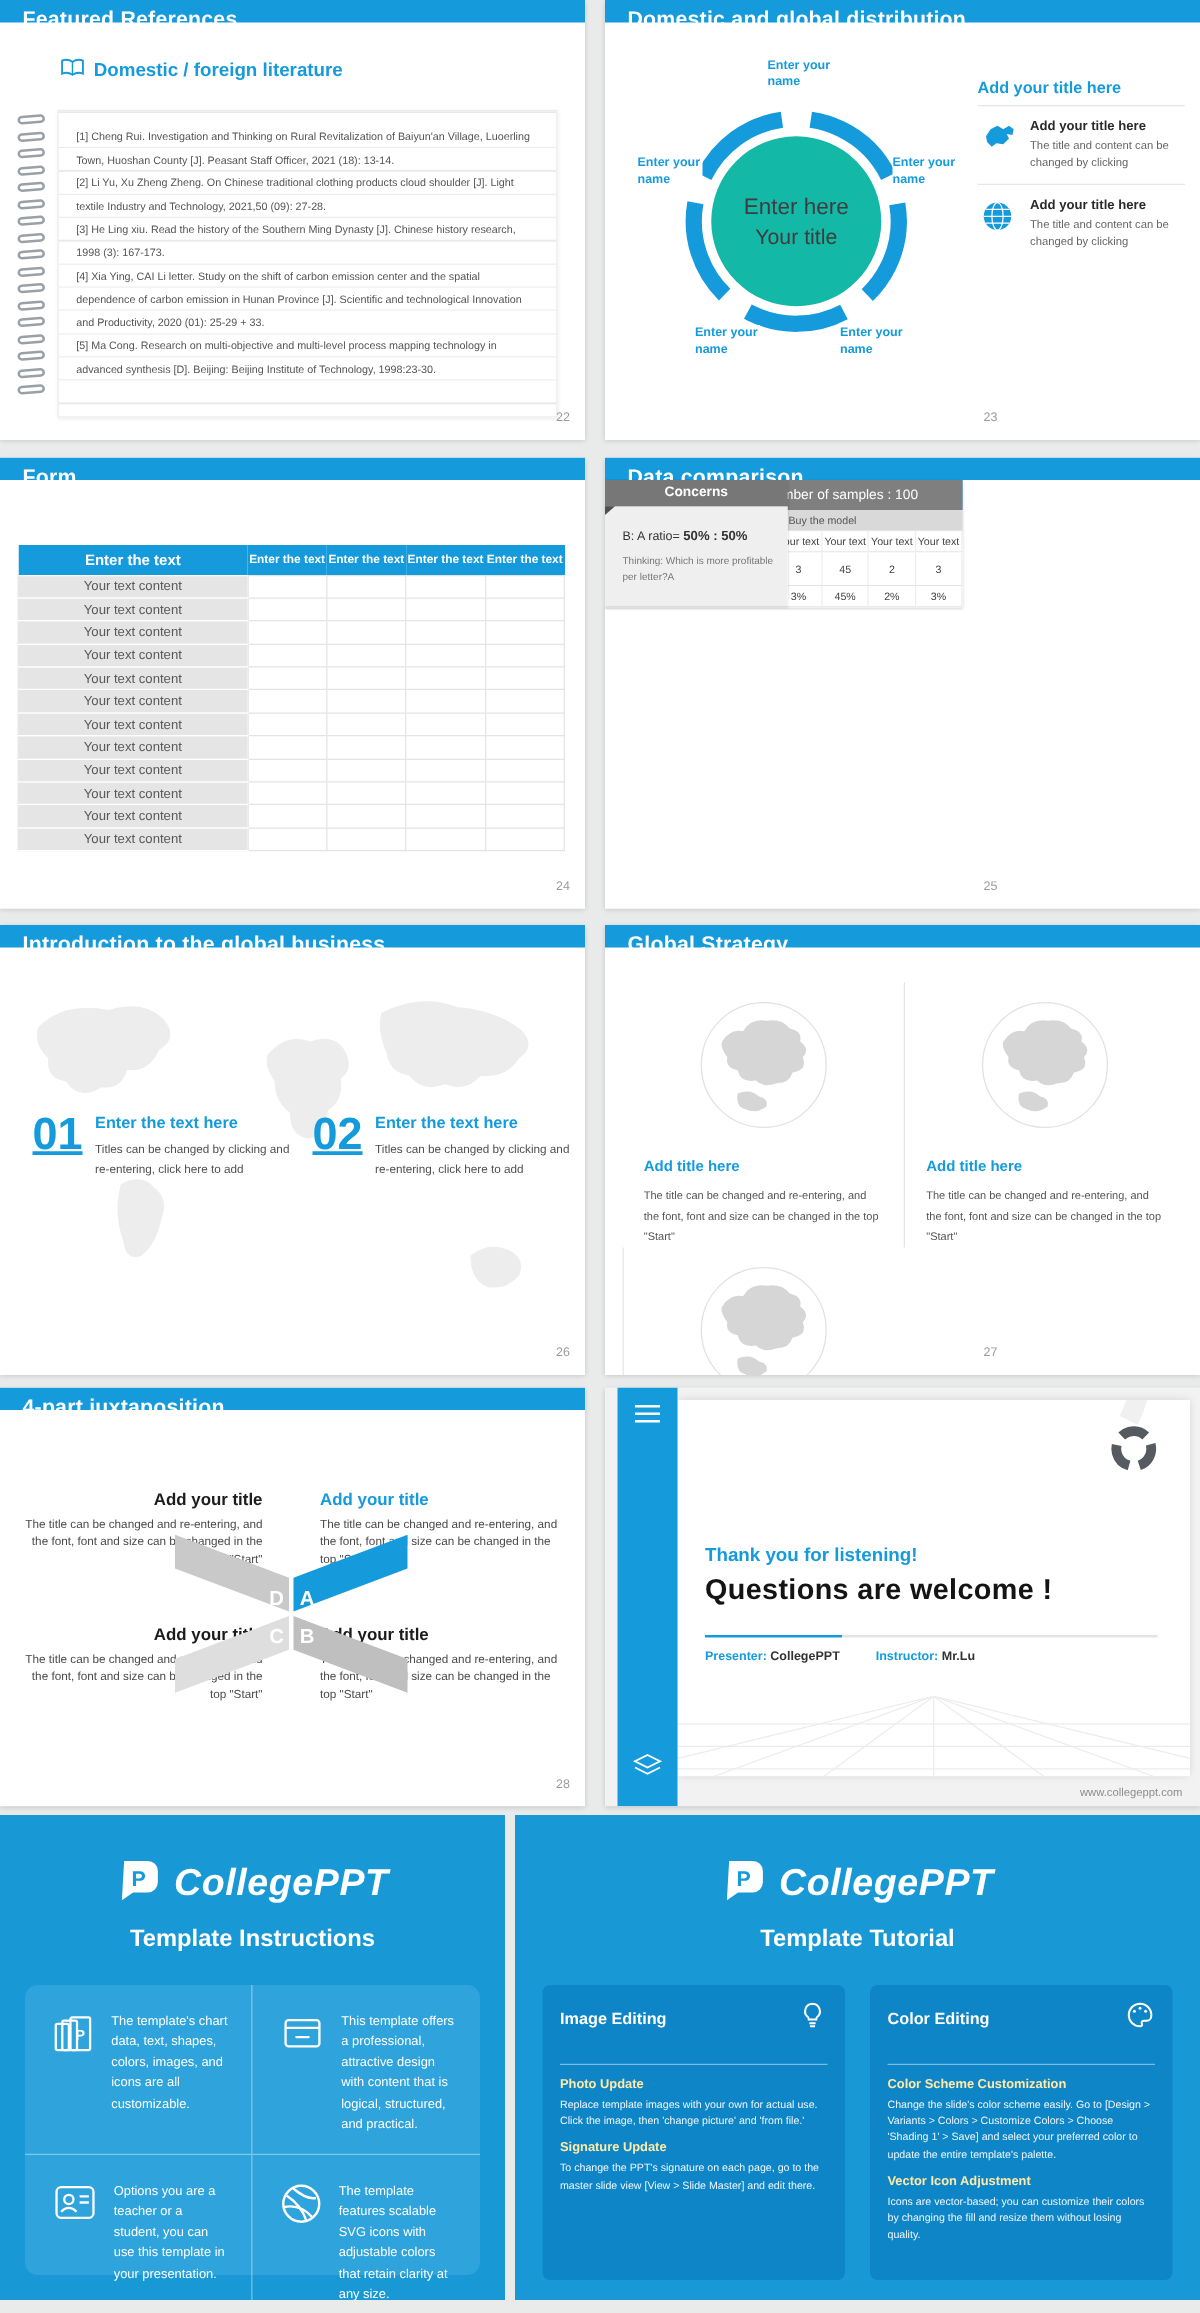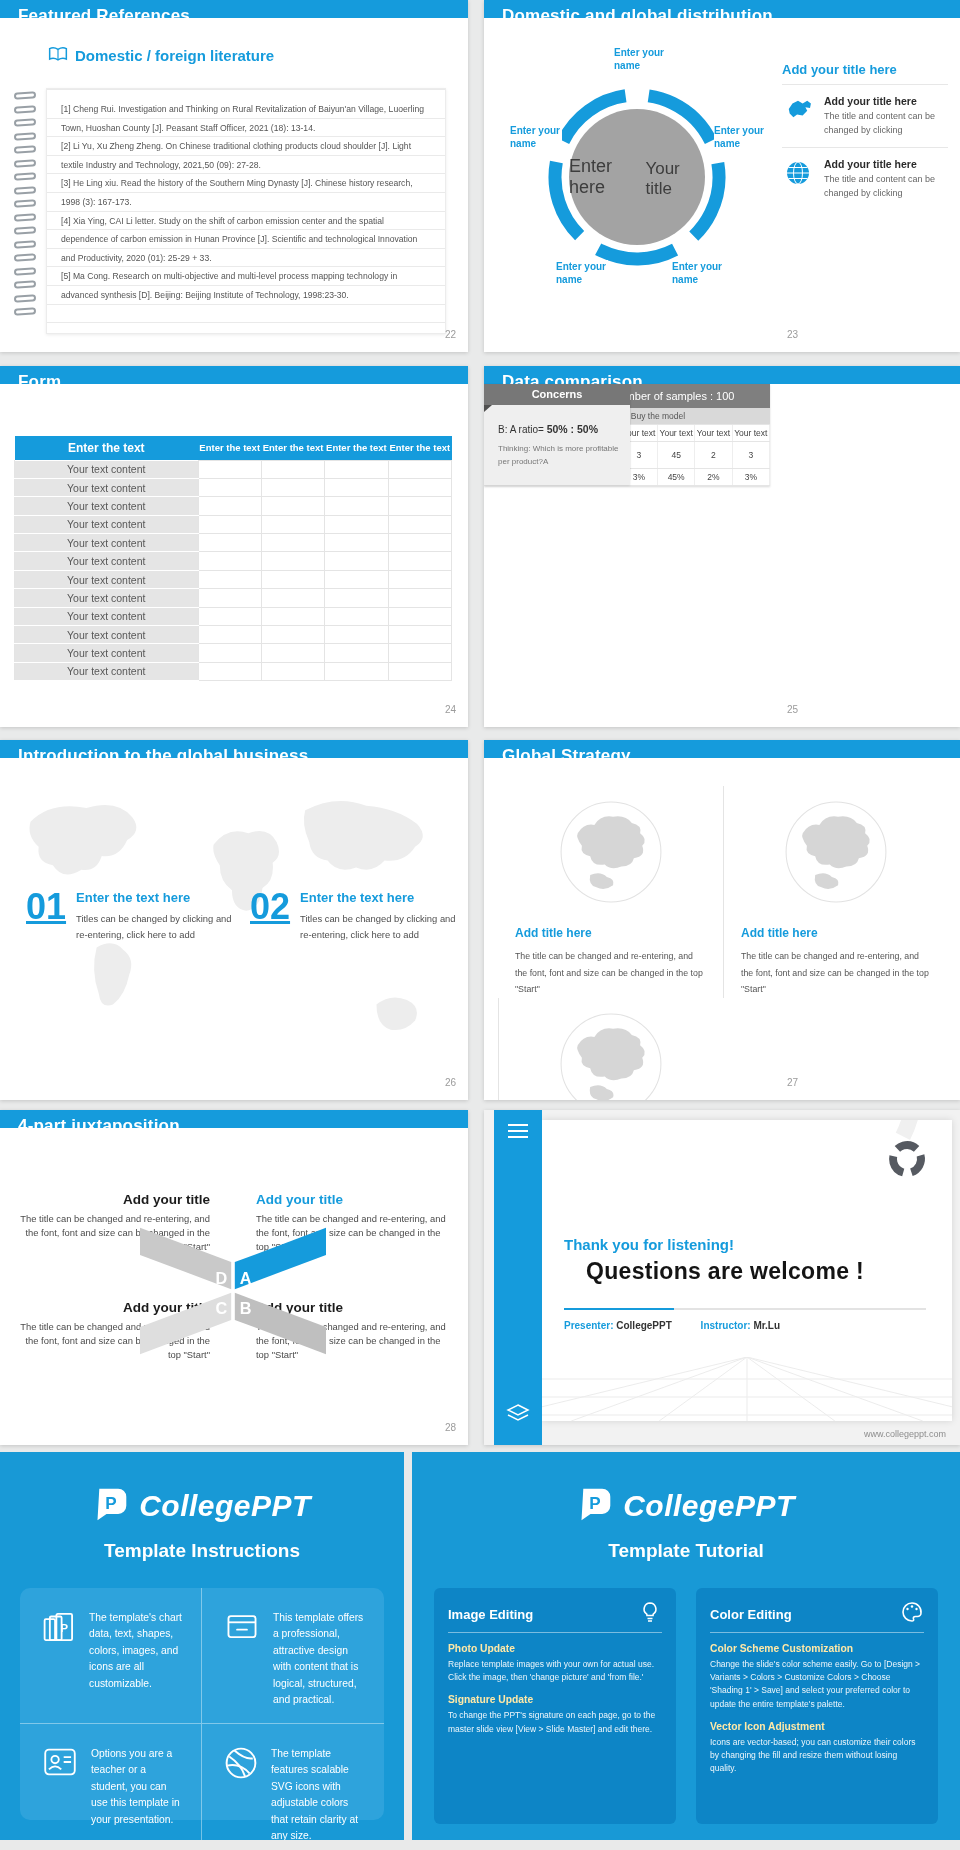--- a/index.html
+++ b/index.html
@@ -32,21 +32,21 @@
   .refs-card { position:absolute; left:46px; top:88px; right:22px; height:246px; background:#fff;
                border:1px solid #ececec; box-shadow:0 1px 3px rgba(0,0,0,.08); padding:11px 14px 0 14px;
                background-image:repeating-linear-gradient(to bottom, transparent 0 17.6px, #eaeaea 17.6px 18.6px);
                background-origin:content-box; }
   .ref-line { font-size:8.6px; line-height:18.6px; color:#555; }
 
   
   .ring-box { position:absolute; left:30px; top:44px; width:252px; height:290px; }
   .ring-svg { position:absolute; left:15px; top:25px; }
   .center-circle { position:absolute; left:55px; top:65px; width:136px; height:136px; border-radius:50%;
-                   background:#a3a3a3; display:flex; flex-direction:row; align-items:center; justify-content:center; }
+                   background:#14b8a6; display:flex; flex-direction:column; align-items:center; justify-content:center; }
   .center-circle .l1 { font-size:18px; color:#3d3d3d; }
   .center-circle .l2 { font-size:17px; color:#3d3d3d; margin-top:4px; }
   .node { position:absolute; width:52px; text-align:left; font-size:10px; font-weight:bold; color:#159bdc;
           line-height:1.3; background:#fff; }
   .n1{left:100px;top:2px} .n2{left:-4px;top:80px} .n3{left:200px;top:80px} .n4{left:42px;top:216px} .n5{left:158px;top:216px}
   .s23-right { position:absolute; left:298px; top:62px; width:166px; }
   .s23-right .rh { color:#159bdc; font-weight:bold; font-size:13px; margin-bottom:7px; }
   .s23-right .rb { font-size:9.3px; color:#555; line-height:1.75; margin-bottom:12px; }
   .s23-item { display:flex; gap:10px; border-top:1px solid #e7e7e7; padding:10px 0 9px 0; }
   .s23-item .icn { width:32px; flex:0 0 32px; display:flex; align-items:flex-start; justify-content:center; padding-top:2px; }
@@ -123,21 +123,21 @@
   .s29-burger i { display:block; height:2px; background:#fff; margin-bottom:4px; }
   .s29-layers { position:absolute; left:12px; bottom:18px; }
   .s29-card { position:absolute; left:58px; top:10px; right:8px; bottom:24px; background:#fff;
               box-shadow:0 0 7px rgba(0,0,0,.13); z-index:2; overflow:hidden; }
   .s29-arc { position:absolute; border:16px solid #f0f0f0; border-radius:50%;
              border-bottom-color:transparent; border-left-color:transparent; transform:rotate(-18deg); }
   .arc1 { width:220px; height:220px; top:-140px; right:30px; }
   .arc2 { width:330px; height:330px; top:-215px; right:-40px; border-color:#f6f6f6; border-bottom-color:transparent; border-left-color:transparent; }
   .s29-logo { position:absolute; right:24px; top:18px; }
   .s29-thanks { position:absolute; left:22px; top:116px; font-size:15px; font-weight:bold; color:#159bdc; }
-  .s29-questions { position:absolute; left:22px; top:138px; font-size:23px; font-weight:bold; color:#141414; letter-spacing:.3px;margin-left:22px; }
+  .s29-questions { position:absolute; left:22px; top:138px; font-size:23px; font-weight:bold; color:#141414; letter-spacing:.3px; }
   .s29-divider { position:absolute; left:22px; top:188px; right:26px; height:2px;
                  background:linear-gradient(to right, #159bdc 0 110px, #e3e3e3 110px); }
   .s29-people { position:absolute; left:22px; top:200px; font-size:10px; color:#333; }
   .s29-people .lab { color:#159bdc; font-weight:bold; }
   .s29-people .val { font-weight:bold; margin-right:26px; }
   .s29-grid { position:absolute; left:0; right:0; bottom:0; opacity:.8; }
   .s29-web { position:absolute; right:14px; bottom:6px; font-size:9px; color:#8d8d8d; }
 
   
   .brand { display:flex; align-items:center; justify-content:center; gap:10px; padding-top:34px; }
@@ -146,21 +146,21 @@
   .pl-box { position:absolute; left:20px; right:20px; top:136px; bottom:20px; background:#2ea3dc;
             border-radius:10px; display:grid; grid-template-columns:1fr 1fr; }
   .pl-item { display:flex; gap:13px; padding:22px 16px 14px 22px; align-items:flex-start; }
   .pl-item:nth-child(1){border-right:1px solid rgba(255,255,255,.4);border-bottom:1px solid rgba(255,255,255,.4)}
   .pl-item:nth-child(2){border-bottom:1px solid rgba(255,255,255,.4)}
   .pl-item:nth-child(3){border-right:1px solid rgba(255,255,255,.4)}
   .pl-item .txt { color:#fff; font-size:10.3px; line-height:1.6; }
   .pr-cols { position:absolute; left:22px; right:22px; top:136px; bottom:16px; display:flex; gap:20px; }
   .pr-col { flex:1; background:#0d85c6; border-radius:6px; padding:12px 14px; }
   .pr-head { display:flex; align-items:center; justify-content:space-between;
-             border-bottom:1px solid rgba(255,255,255,.45); padding-bottom:4px; margin-bottom:10px; }
+             border-bottom:1px solid rgba(255,255,255,.45); padding-bottom:22px; margin-bottom:10px; }
   .pr-head .t { color:#fff; font-weight:bold; font-size:13px; }
   .pr-sec-h { color:#ffe9a8; font-weight:bold; font-size:10.3px; margin-bottom:4px; }
   .pr-sec-b { color:rgba(255,255,255,.93); font-size:8.5px; line-height:1.55; margin-bottom:10px; }
 </style>
 </head>
 <body>
 
 <div class="card" id="s22">
   <div class="slide-bar"><span>Featured References</span></div>
   <div class="s22-heading">
@@ -440,21 +440,21 @@
           <div class="cl">Your text <span class="v blue">50%</span></div>
           <div class="cl">Your text <span class="v dark">50%</span></div>
         </div>
       </div>
     </div>
   <div id="dc-c2">
       <div class="concern gray">
      <div class="ch">Concerns</div>
      <div class="cb">
           <div class="ratio">B: A ratio= <b>50% : 50%</b></div>
-     <div class="note">Thinking: Which is more profitable per product?A</div>
+     <div class="note">Thinking: Which is more profitable per letter?A</div>
         </div>
       </div>
     </div>
   <div class="page-num pn-inset">25</div>
 </div>
 
 <div class="card" id="s26">
   <div class="slide-bar"><span>Introduction to the global business</span></div>
   <svg class="worldmap" viewBox="0 0 460 280" preserveAspectRatio="none">
     <g fill="#ededed">

